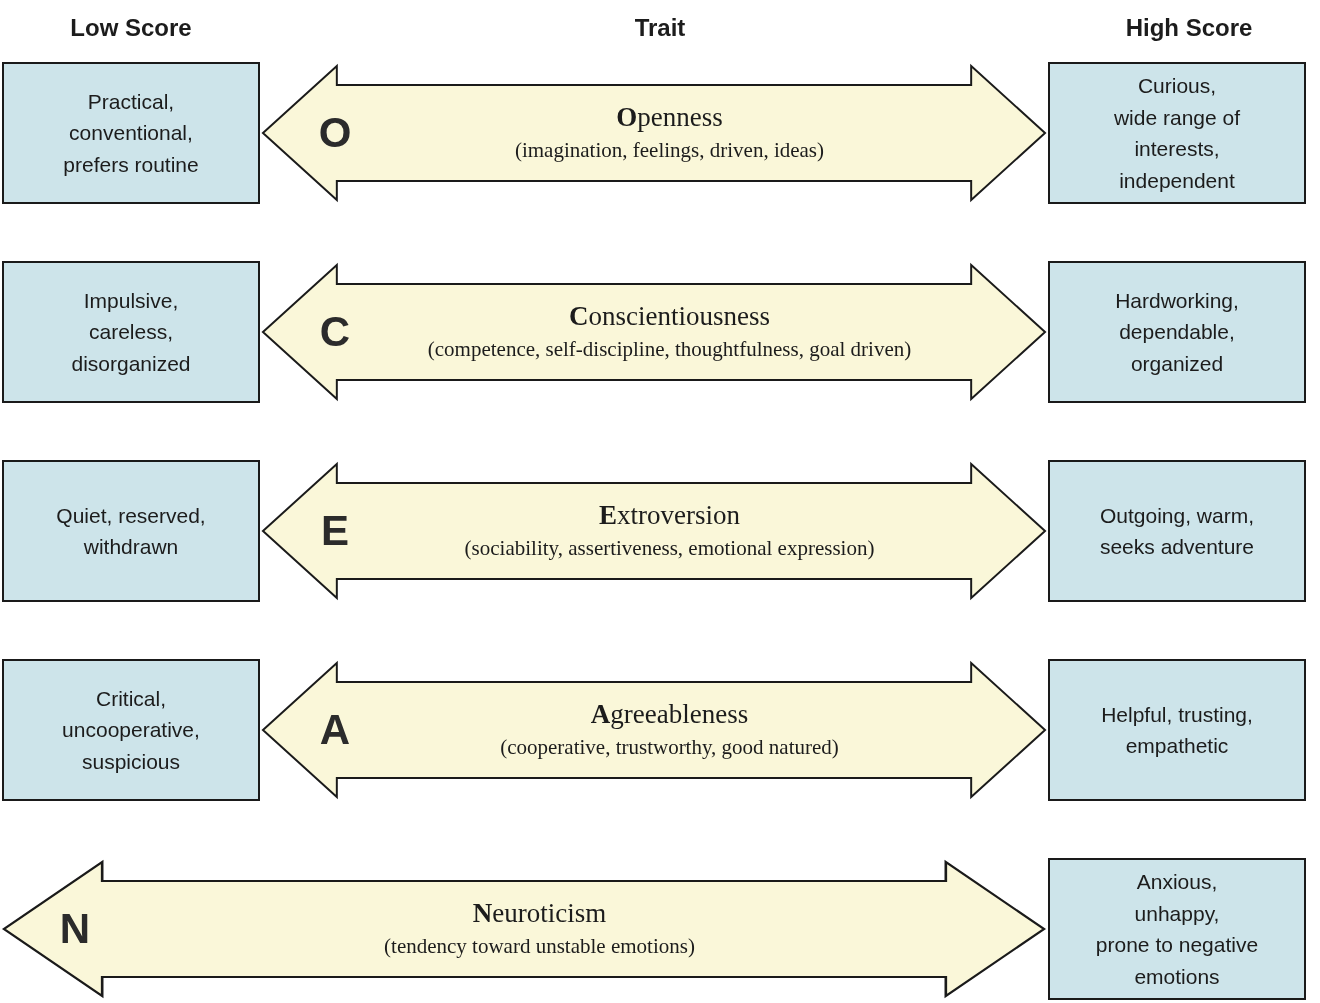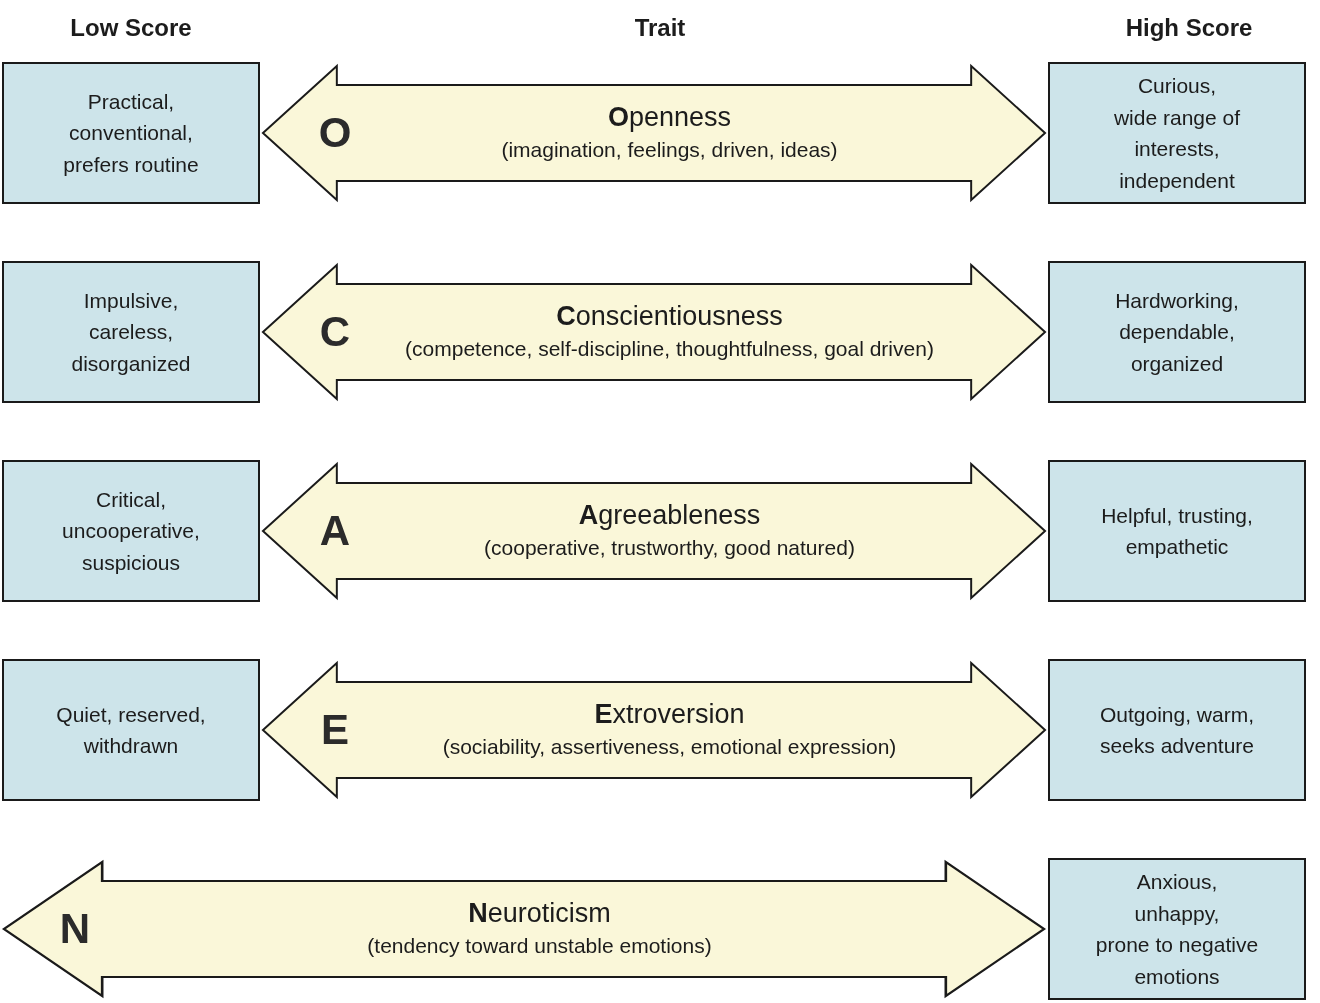--- a/index.html
+++ b/index.html
@@ -41,20 +41,21 @@
   .trait-letter {
     position:absolute; left:40px; top:50%;
     transform:translateY(-50%);
     width:70px; text-align:center;
     font-size:42px; font-weight:bold; color:#2b2b2b;
   }
   .trait-text {
     position:absolute; left:60px; right:29px; top:50%;
     transform:translateY(-50%);
     text-align:center;
+    font-family:Liberation Serif, serif;
   }
   .trait-name { font-size:27px; line-height:1.25; }
   .trait-name b { font-weight:bold; }
   .trait-facets { font-size:21px; line-height:1.45; }
 </style>
 </head>
 <body>
 
 <div class="diagram">
 
@@ -106,58 +107,58 @@
     </div>
     <div class="score-box high-box">
       <div class="box-text">Hardworking,
 dependable,
 organized</div>
     </div>
   </div>
 
   <div class="row">
     <div class="score-box low-box">
+      <div class="box-text">Quiet, reserved,
+withdrawn</div>
+    </div>
+    <div class="arrow-wrap">
+      <svg class="arrow-svg" viewBox="0 0 800 142" preserveAspectRatio="none">
+        <polygon points="3,71 78,4 78,23 722,23 722,4 797,71 722,138 722,119 78,119 78,138" fill="#faf7d9" stroke="#1a1a1a" stroke-width="2" stroke-linejoin="miter"></polygon>
+      </svg>
+      <div class="trait-letter">E</div>
+      <div class="trait-text">
+        <div class="trait-name"><b>E</b><span>xtroversion</span></div>
+        <div class="trait-facets">(sociability, assertiveness, emotional expression)</div>
+      </div>
+    </div>
+    <div class="score-box high-box">
+      <div class="box-text">Outgoing, warm,
+seeks adventure</div>
+    </div>
+  </div>
+
+  <div class="row">
+    <div class="score-box low-box">
       <div class="box-text">Critical,
 uncooperative,
 suspicious</div>
     </div>
     <div class="arrow-wrap">
       <svg class="arrow-svg" viewBox="0 0 800 142" preserveAspectRatio="none">
         <polygon points="3,71 78,4 78,23 722,23 722,4 797,71 722,138 722,119 78,119 78,138" fill="#faf7d9" stroke="#1a1a1a" stroke-width="2" stroke-linejoin="miter"></polygon>
       </svg>
       <div class="trait-letter">A</div>
       <div class="trait-text">
         <div class="trait-name"><b>A</b><span>greeableness</span></div>
         <div class="trait-facets">(cooperative, trustworthy, good natured)</div>
       </div>
     </div>
     <div class="score-box high-box">
       <div class="box-text">Helpful, trusting,
 empathetic</div>
-    </div>
-  </div>
-
-  <div class="row">
-    <div class="score-box low-box">
-      <div class="box-text">Quiet, reserved,
-withdrawn</div>
-    </div>
-    <div class="arrow-wrap">
-      <svg class="arrow-svg" viewBox="0 0 800 142" preserveAspectRatio="none">
-        <polygon points="3,71 78,4 78,23 722,23 722,4 797,71 722,138 722,119 78,119 78,138" fill="#faf7d9" stroke="#1a1a1a" stroke-width="2" stroke-linejoin="miter"></polygon>
-      </svg>
-      <div class="trait-letter">E</div>
-      <div class="trait-text">
-        <div class="trait-name"><b>E</b><span>xtroversion</span></div>
-        <div class="trait-facets">(sociability, assertiveness, emotional expression)</div>
-      </div>
-    </div>
-    <div class="score-box high-box">
-      <div class="box-text">Outgoing, warm,
-seeks adventure</div>
     </div>
   </div>
 
   <div class="row">
     <div class="arrow-wrap">
       <svg class="arrow-svg" viewBox="0 0 800 142" preserveAspectRatio="none">
         <polygon points="3,71 78,4 78,23 722,23 722,4 797,71 722,138 722,119 78,119 78,138" fill="#faf7d9" stroke="#1a1a1a" stroke-width="2" stroke-linejoin="miter"></polygon>
       </svg>
       <div class="trait-letter">N</div>
       <div class="trait-text">

